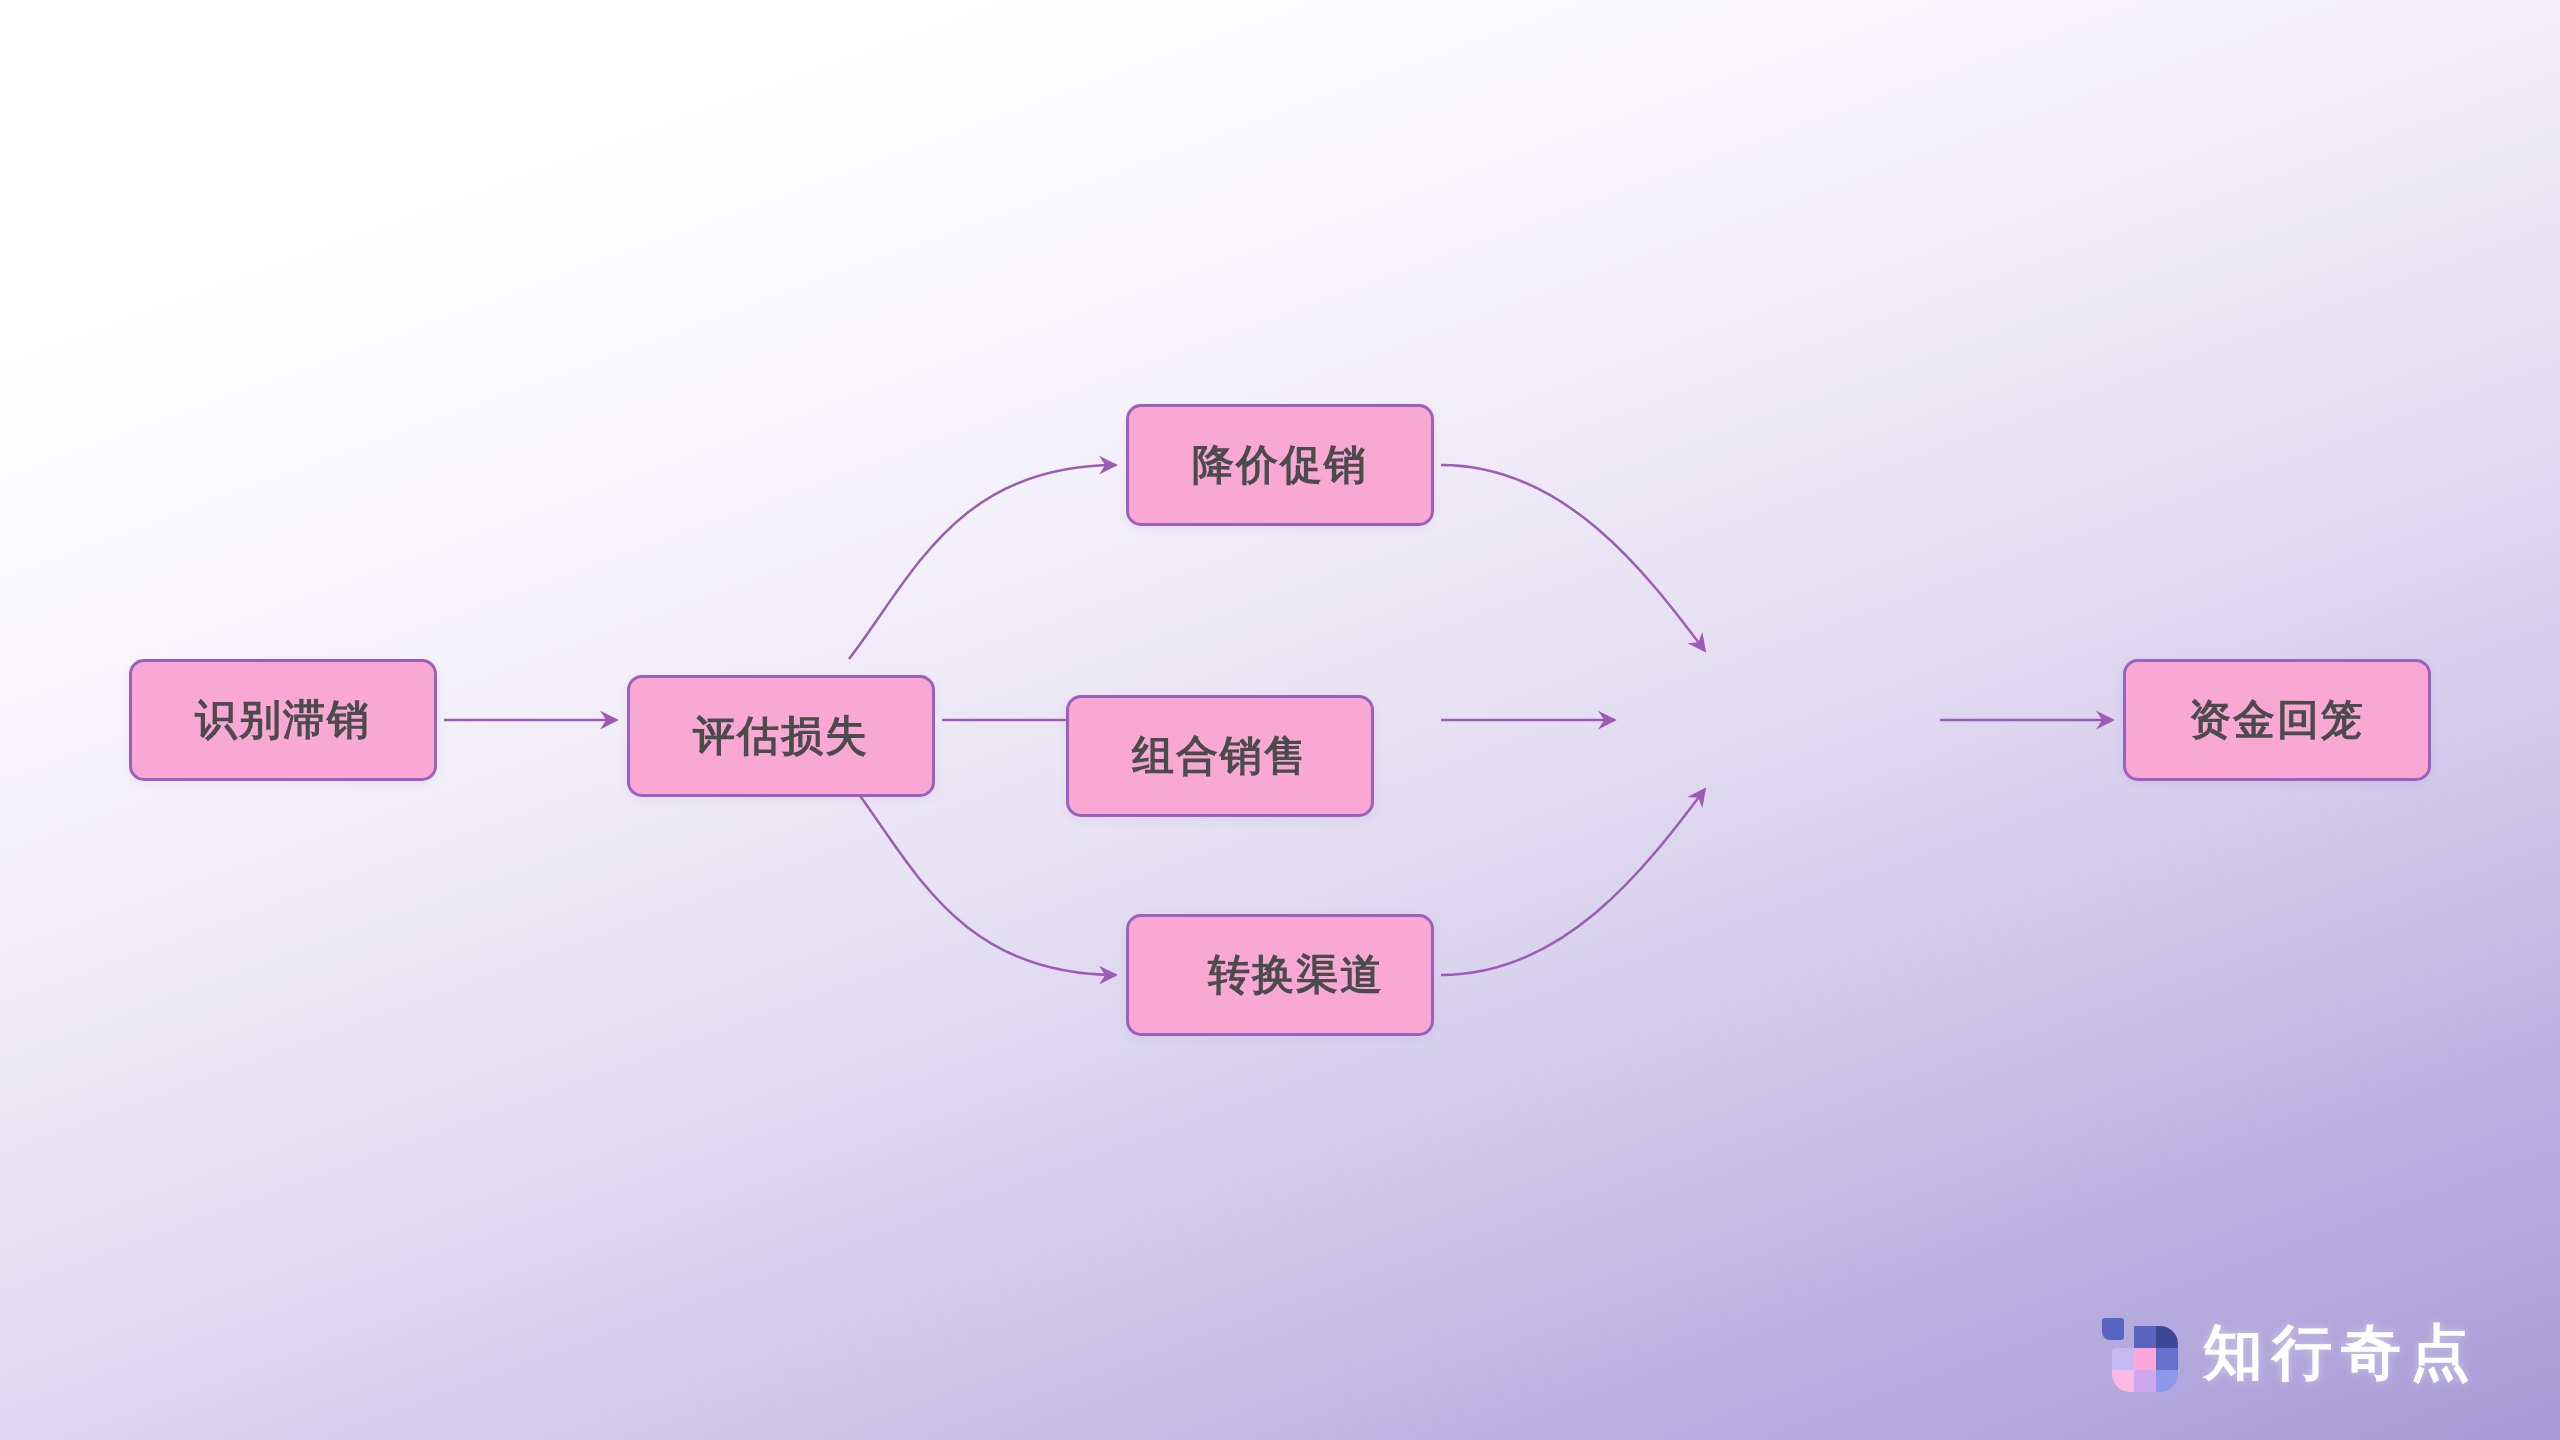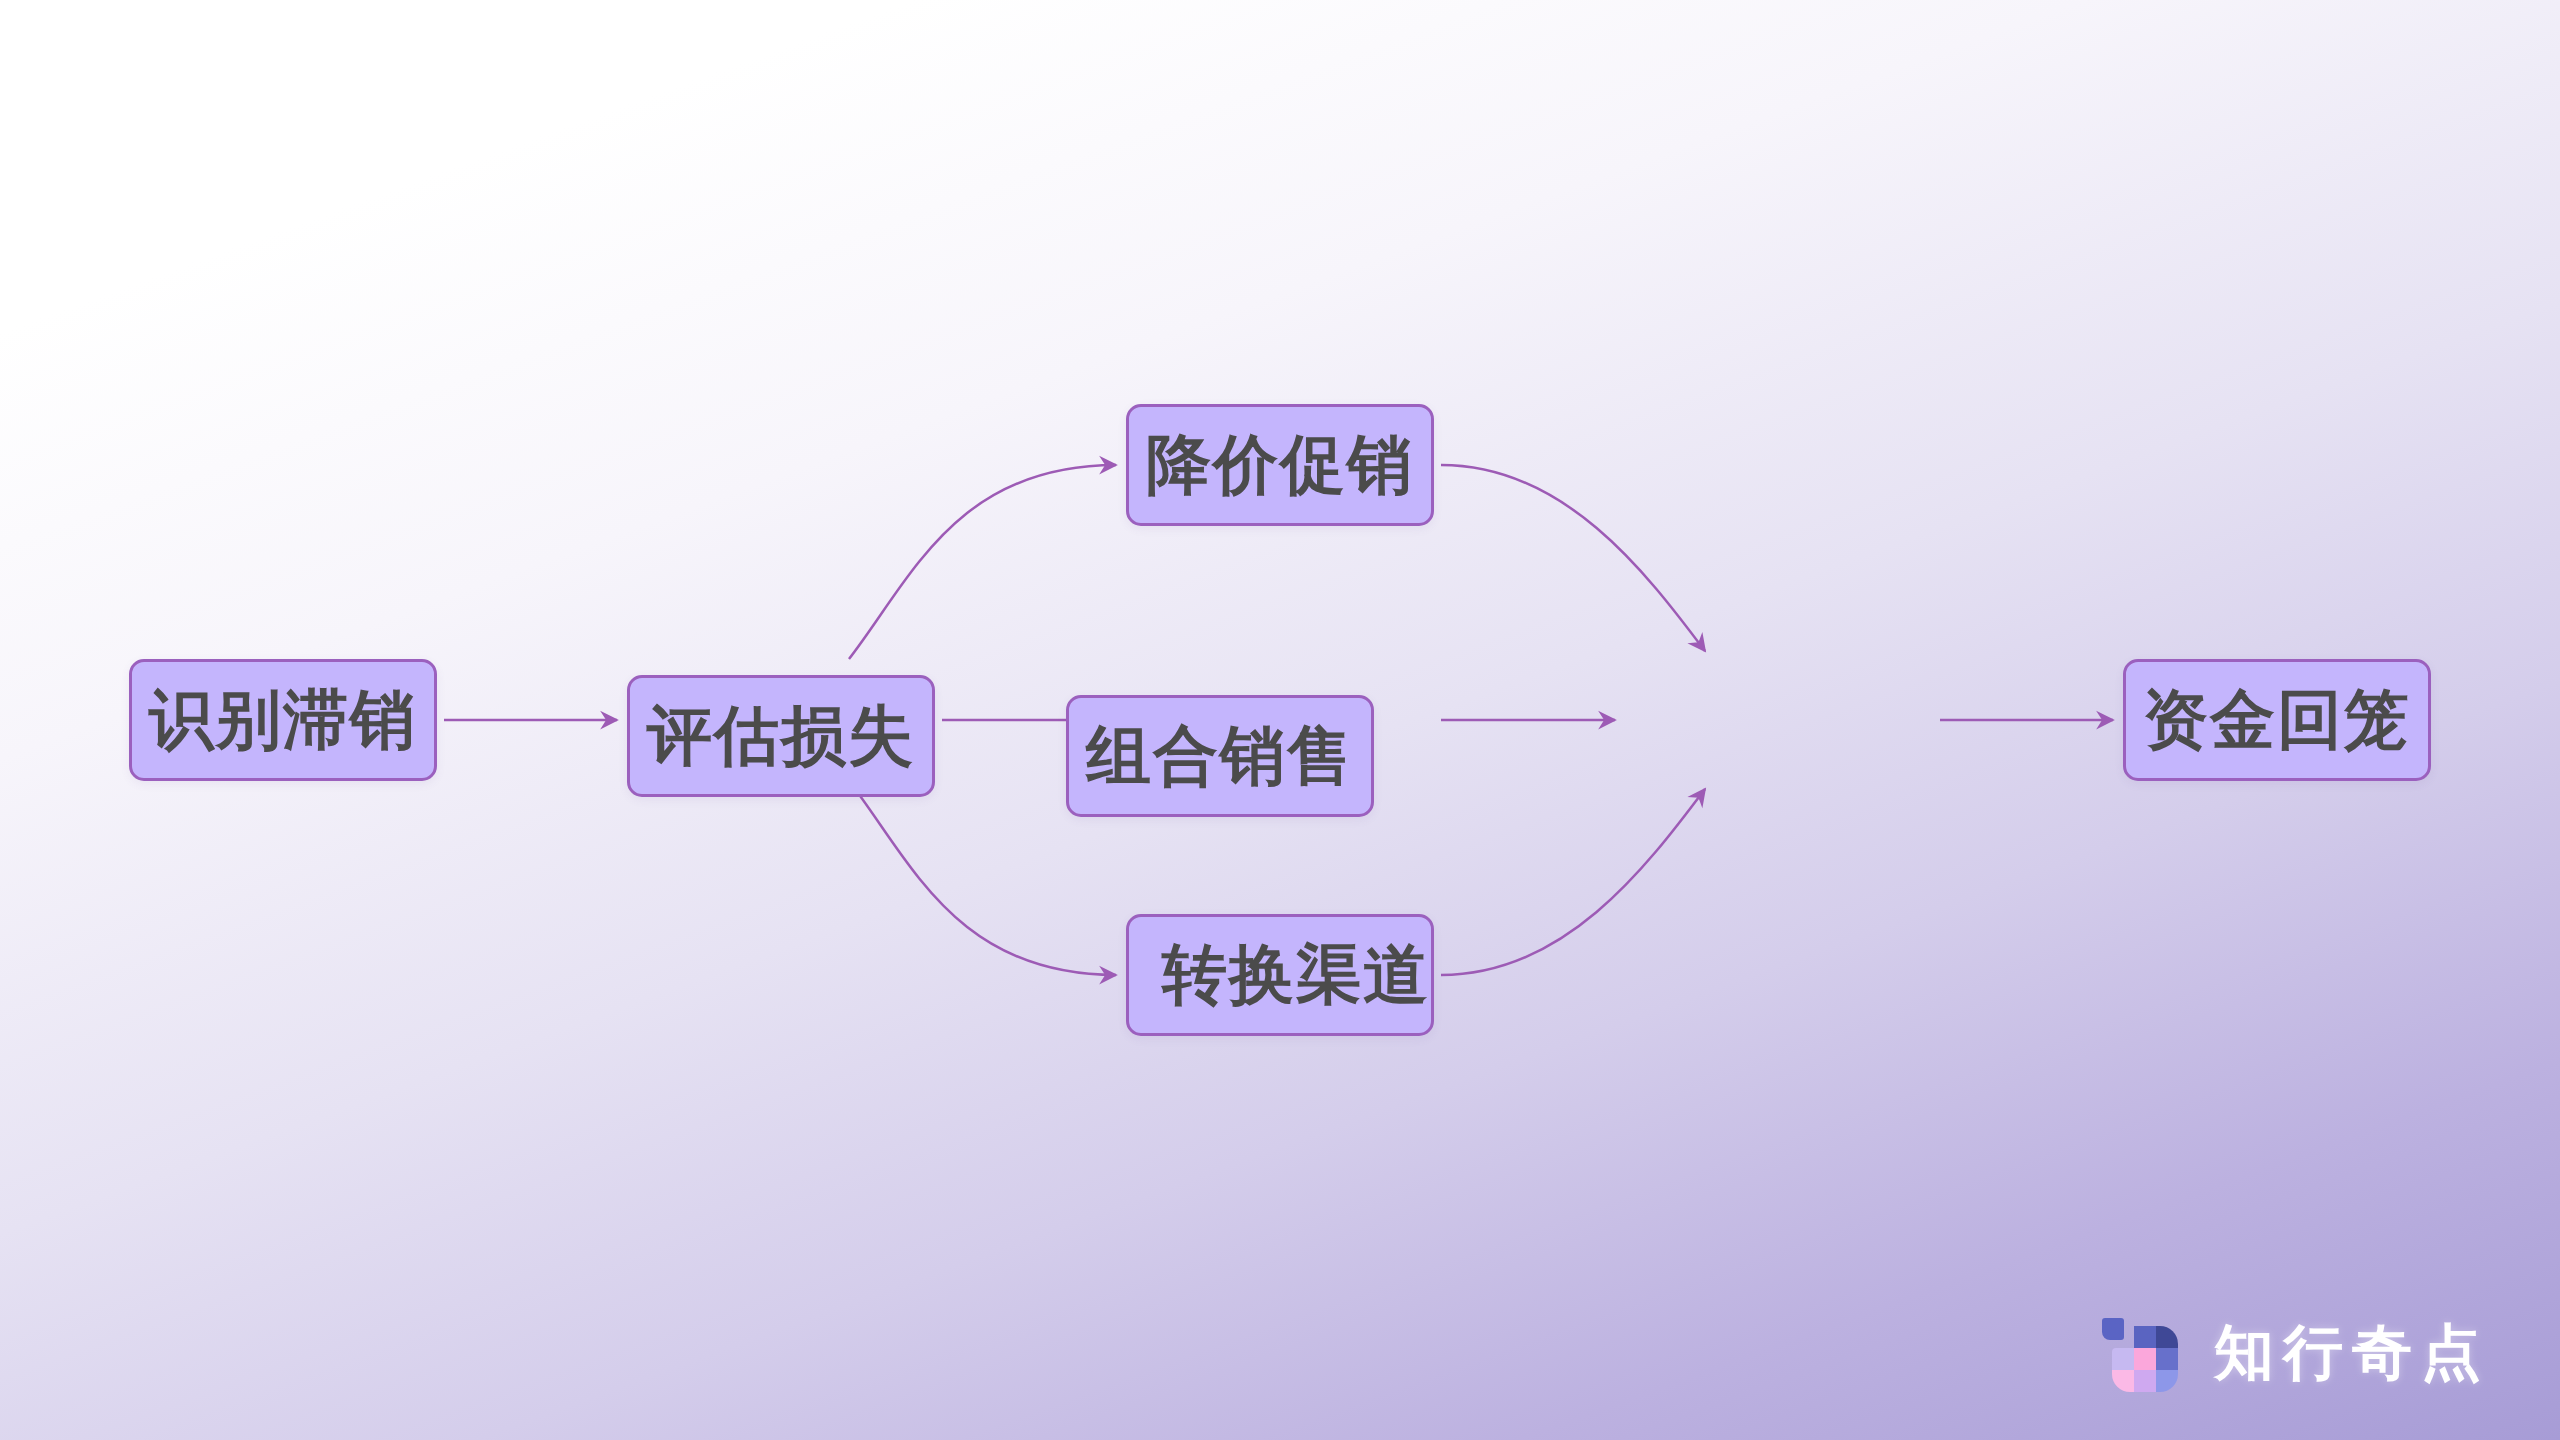--- a/index.html
+++ b/index.html
@@ -8,35 +8,35 @@
     font-family:"Liberation Sans","DejaVu Sans",sans-serif;
     background:linear-gradient(160deg,
       #ffffff 0%, #ffffff 14%, #f7f5fb 32%,
       #e6e2f3 52%, #d4cdeb 68%, #bcb1e0 84%, #a79cd6 100%);
   }
   .stage{position:absolute;inset:0;}
   svg.edge-layer{position:absolute;left:0;top:0;width:2560px;height:1440px;pointer-events:none;}
   svg.edge-layer path.edge{fill:none;stroke:#9D5BB5;stroke-width:2.5;}
   .node{
     position:absolute;width:308px;height:122px;box-sizing:border-box;
-    background:#c4b5fd;border:3px solid #9B60BE;border-radius:15px;
+    background:#f9a8d4;border:3px solid #9B60BE;border-radius:15px;
     display:flex;align-items:center;justify-content:center;
-    font-size:65px;font-weight:700;color:#4B4B4B;letter-spacing:2px;
+    font-size:42px;font-weight:700;color:#4B4B4B;letter-spacing:2px;
     box-shadow:0 3px 10px rgba(100,80,150,0.08);
     white-space:nowrap;
   }
   .n-identify{left:129px;top:659px;}
   .n-assess{left:627px;top:659px;margin-top:16px;}
   .n-discount{left:1126px;top:404px;}
   .n-bundle{left:1066px;top:659px;margin-top:36px;}
   .n-channel{left:1126px;top:914px;padding-left:32px;}
   .n-clear{left:1625px;top:659px;}
   .n-cashback{left:2123px;top:659px;}
 
-  .logo{position:absolute;left:2100px;top:1310px;height:86px;display:flex;align-items:center;gap:34px;justify-content:flex-end;}
+  .logo{position:absolute;left:2100px;top:1310px;height:86px;display:flex;align-items:center;gap:23px;justify-content:flex-end;}
   .logo-icon{position:relative;width:80px;height:86px;}
   .logo-icon .px{position:absolute;width:22px;height:22px;}
   .px-detached{left:2px;top:8px;width:21px;height:20px;background:#5A64C4;border-radius:3px 3px 3px 8px;}
   .px-c10{left:34px;top:16px;background:#5A64C1;}
   .px-c20{left:56px;top:16px;background:#3F4896;border-radius:0 18px 0 0;}
   .px-c01{left:12px;top:38px;background:#C6B9F1;border-radius:4px 0 0 0;}
   .px-c11{left:34px;top:38px;background:#FBA7DB;}
   .px-c21{left:56px;top:38px;background:#6770CB;}
   .px-c02{left:12px;top:60px;background:#FBB9E6;border-radius:0 0 0 18px;}
   .px-c12{left:34px;top:60px;background:#CFA9F0;}

